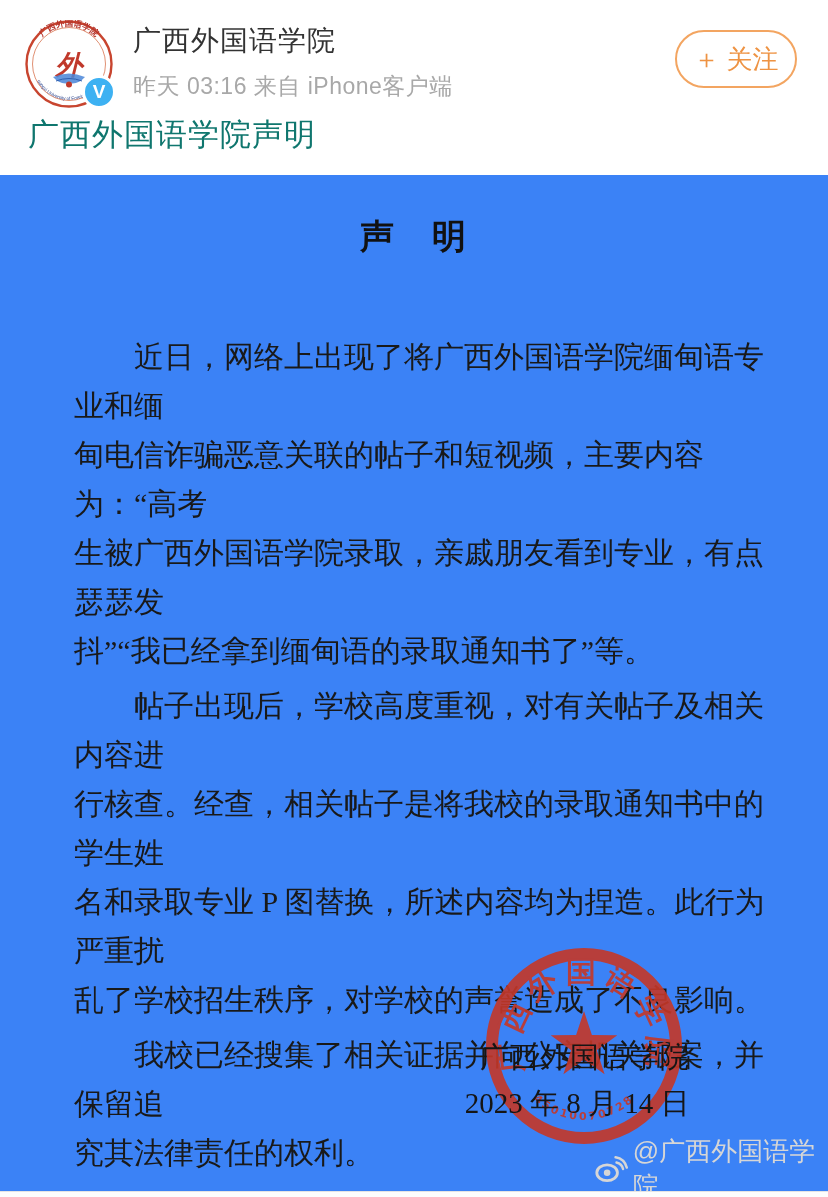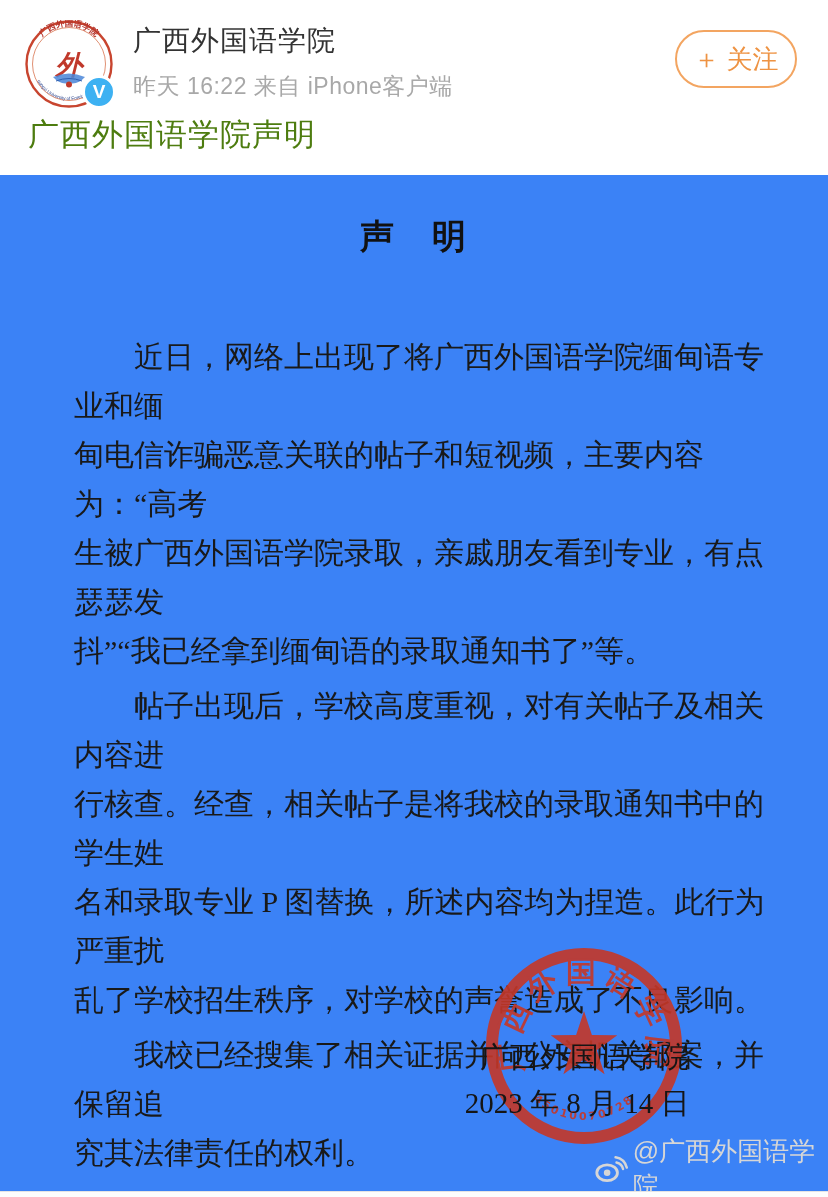--- a/index.html
+++ b/index.html
@@ -24,21 +24,21 @@
     letter-spacing:0.5px;
   }
   .follow-btn{
     position:absolute;left:675px;top:30px;width:122px;height:58px;
     border:2px solid #f3a561;border-radius:30px;box-sizing:border-box;
     display:flex;align-items:center;justify-content:center;gap:7px;
     color:#ee9343;font-size:26px;background:#fff;cursor:pointer;
   }
   .follow-btn .plus{font-size:26px;line-height:1;}
   .post-title{
-    position:absolute;left:28px;top:114px;font-size:31px;color:#4d7c0f;
+    position:absolute;left:28px;top:114px;font-size:31px;color:#0f766e;
     letter-spacing:1px;
   }
   
   .doc{
     position:absolute;left:0;top:175px;width:828px;height:1016px;background:#3b82f6;
     font-family:"Liberation Serif","DejaVu Serif",serif;color:#1a1a1a;
   }
   .doc-title{
     position:absolute;left:0;top:39px;width:828px;text-align:center;
     font-size:34px;font-weight:bold;color:#111;letter-spacing:2px;
@@ -88,21 +88,21 @@
       <path d="M31 61 Q44 56 57 61" stroke="#2f5fb0" stroke-width="1" fill="none"></path>
       <circle cx="44" cy="64.5" r="3" fill="#c0392b"></circle>
       <text font-size="4.6" fill="#27408b">
         <textPath href="#av-bot" startOffset="50%" text-anchor="middle">Guangxi University of Foreign Languages</textPath>
       </text>
     </svg>
     <div class="v-badge">V</div>
   </div>
 
   <div class="account-name">广西外国语学院</div>
-  <div class="post-meta">昨天 16:22 来自 iPhone客户端</div>
+  <div class="post-meta">昨天 03:16 来自 iPhone客户端</div>
 
   <button class="follow-btn">
     <span class="plus">＋</span>
     <span>关注</span>
   </button>
 
   <div class="post-title">广西外国语学院声明</div>
 
   <div class="doc">
     <div class="doc-title">声　明</div>

